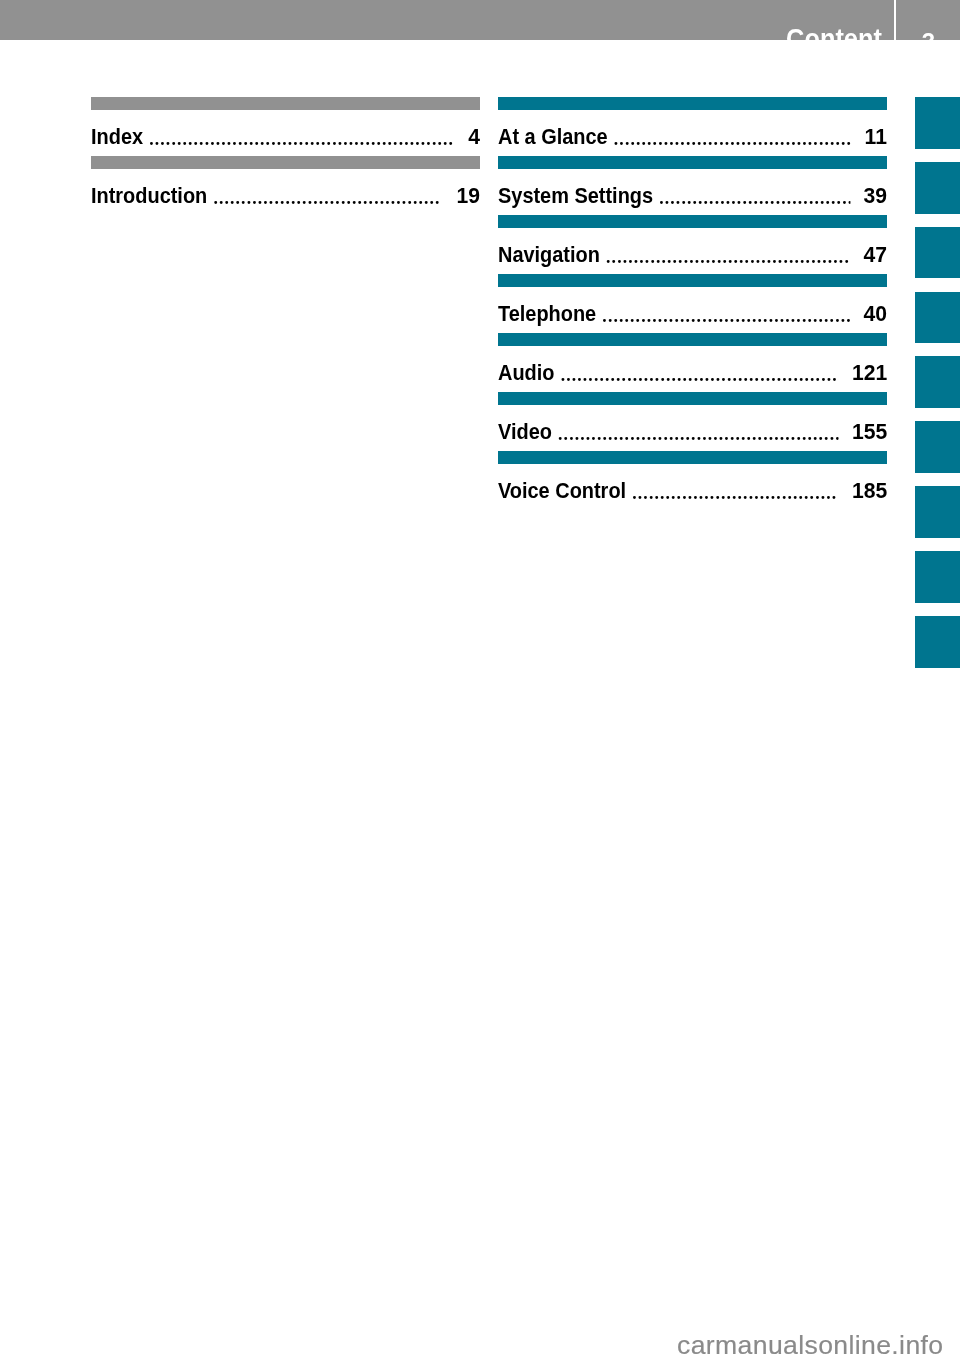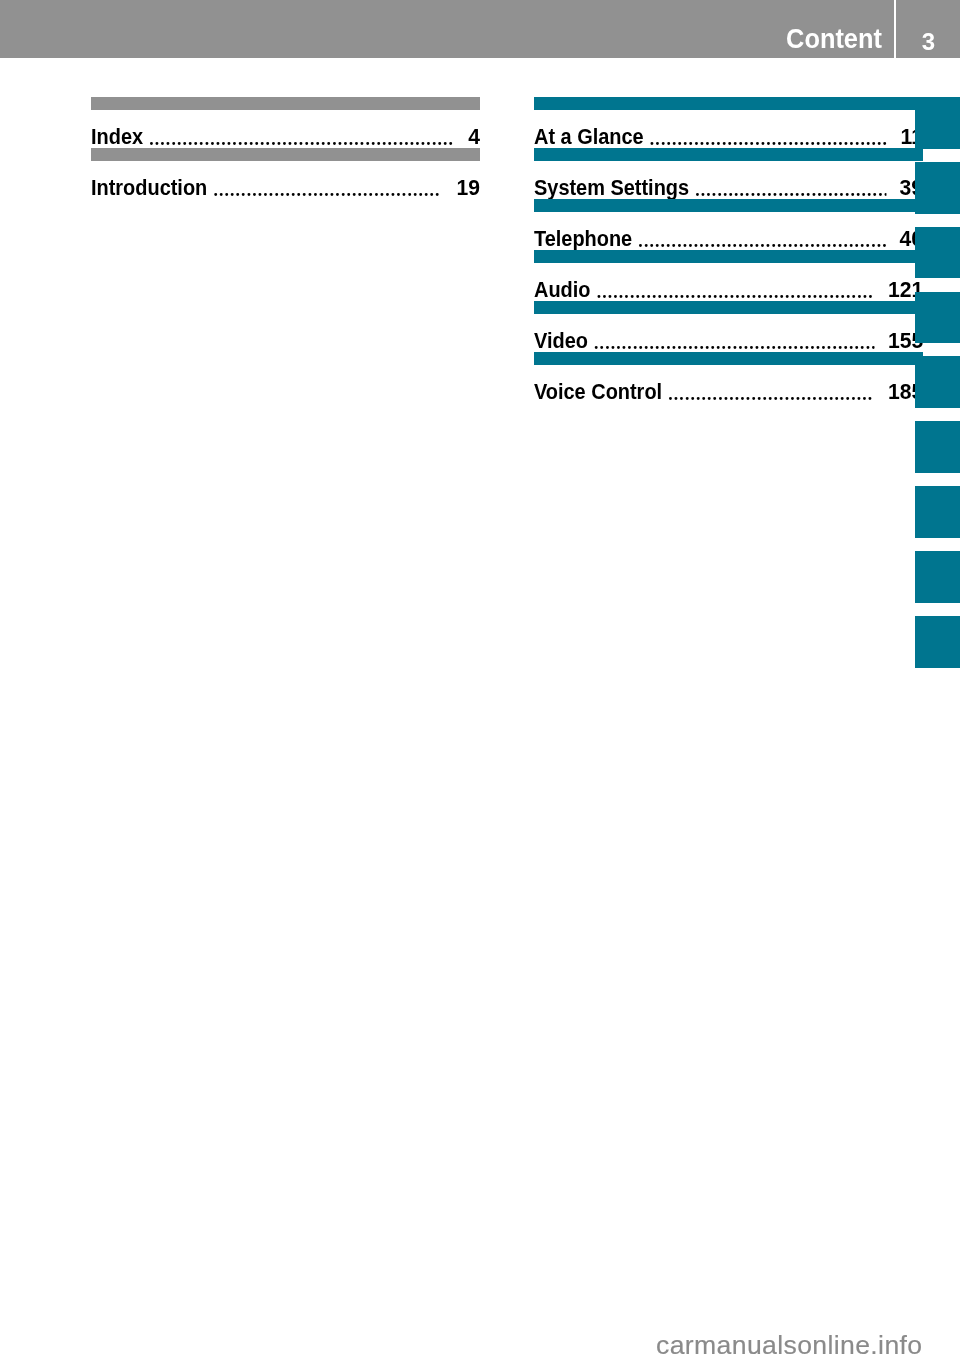--- a/index.html
+++ b/index.html
@@ -4,53 +4,53 @@
 <title>Content</title>
 <style>
   html,body{margin:0;padding:0;background:#ffffff;}
   body{width:960px;height:1362px;position:relative;overflow:hidden;
        font-family:"Liberation Sans",sans-serif;
        -webkit-font-smoothing:antialiased;}
 
   .page{position:absolute;left:0;top:0;width:960px;height:1362px;background:#ffffff;}
 
   
-  .header{position:absolute;left:0;top:0;width:960px;height:58px;background:#919191;}
+  .header{position:absolute;left:0;top:0;width:960px;height:40px;background:#919191;}
   .header-title{backface-visibility:hidden;position:absolute;right:78.4px;top:9.15px;
      height:58px;line-height:58px;color:#ffffff;font-weight:bold;font-size:28.3px;
      display:inline-block;transform:scaleX(0.896);transform-origin:100% 50%;white-space:nowrap;}
   .header-divider{position:absolute;left:894.1px;top:0;width:2.1px;height:58px;background:#ffffff;}
   .header-page{backface-visibility:hidden;position:absolute;left:896.7px;top:12.5px;width:63.3px;
      height:58px;line-height:58px;text-align:center;color:#ffffff;font-weight:bold;font-size:24px;}
 
   
   .col{position:absolute;top:97px;width:389px;}
   .col-left{left:91px;}
-  .col-right{left:534px;}
-  .row{position:relative;height:51px;}
+  .col-right{left:498px;}
+  .row{position:relative;height:59px;}
   .bar{position:absolute;left:0;top:0;height:13px;width:389px;}
   .bar-gray{background:#919191;}
   .bar-teal{background:#00758f;}
   .line{backface-visibility:hidden;position:absolute;left:0;top:28.4px;width:429.36px;
         transform:scaleX(0.906);transform-origin:0 0;
         display:flex;align-items:baseline;font-weight:bold;font-size:22px;color:#000000;
         white-space:nowrap;line-height:24px;}
   .title{flex:0 0 auto;}
   .leader{flex:1 1 auto;overflow:hidden;padding-left:6.8px;margin-right:16.2px;
           position:relative;top:1px;
           font-family:"Liberation Serif",serif;font-size:19.4px;letter-spacing:1.27px;}
   .num{flex:0 0 auto;text-align:right;display:inline-block;
         transform:scaleX(1.0596);transform-origin:100% 50%;}
 
   
   .tabs{position:absolute;left:914.5px;top:97px;width:45.5px;}
   .tab{height:51.7px;width:45.5px;background:#00758f;margin-bottom:13.175px;}
 
   
-  .watermark{backface-visibility:hidden;position:absolute;left:656px;top:1329.8px;
+  .watermark{backface-visibility:hidden;position:absolute;left:677px;top:1329.8px;
      font-size:26.6px;color:#8a8a8a;letter-spacing:0.37px;
      -webkit-text-stroke:0.16px #8a8a8a;}
 </style>
 </head>
 <body>
 
 <div class="page">
 
   <div class="header">
     <span class="header-title">Content</span>
@@ -90,20 +90,28 @@
         <div class="bar bar-teal"></div>
         <div class="line">
           <span class="title">System Settings</span>
           <span class="leader">...................................</span>
           <span class="num">39</span>
         </div>
       </div>
       <div class="row">
         <div class="bar bar-teal"></div>
         <div class="line">
+          <span class="title">Navigation</span>
+          <span class="leader">............................................</span>
+          <span class="num">47</span>
+        </div>
+      </div>
+      <div class="row">
+        <div class="bar bar-teal"></div>
+        <div class="line">
           <span class="title">Telephone</span>
           <span class="leader">.............................................</span>
           <span class="num">40</span>
         </div>
       </div>
       <div class="row">
         <div class="bar bar-teal"></div>
         <div class="line">
           <span class="title">Audio</span>
           <span class="leader">..................................................</span>

